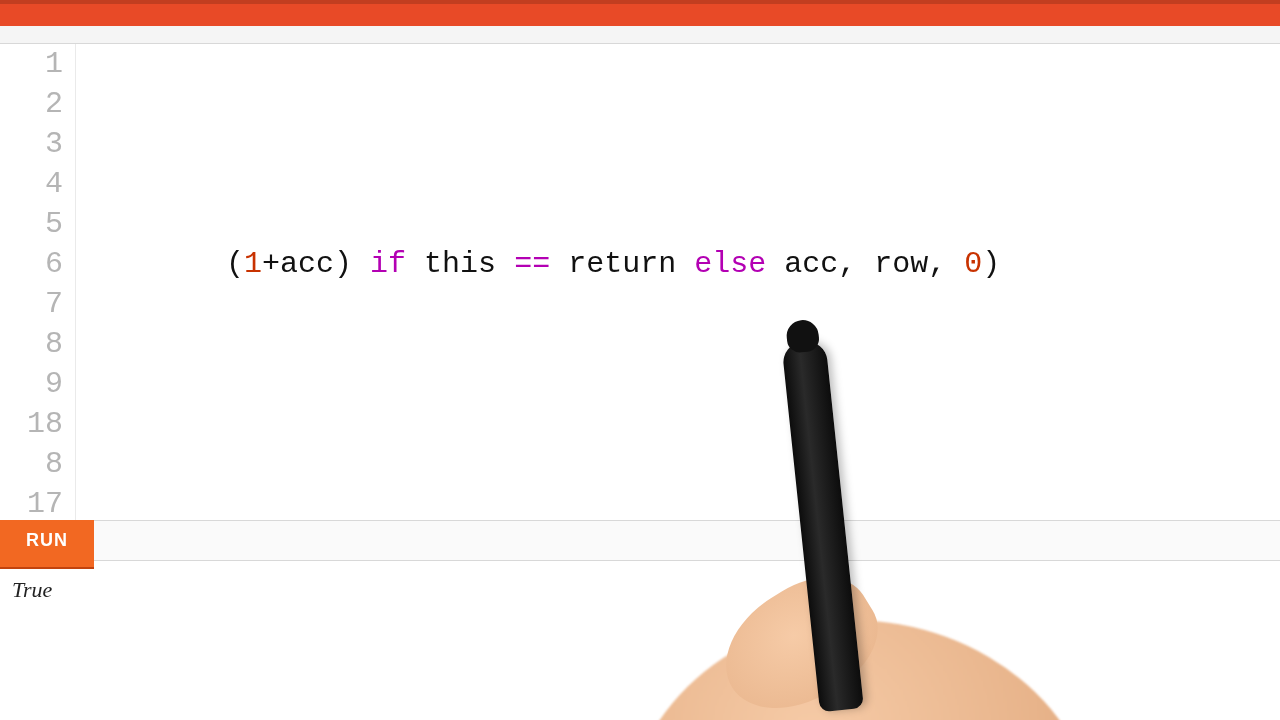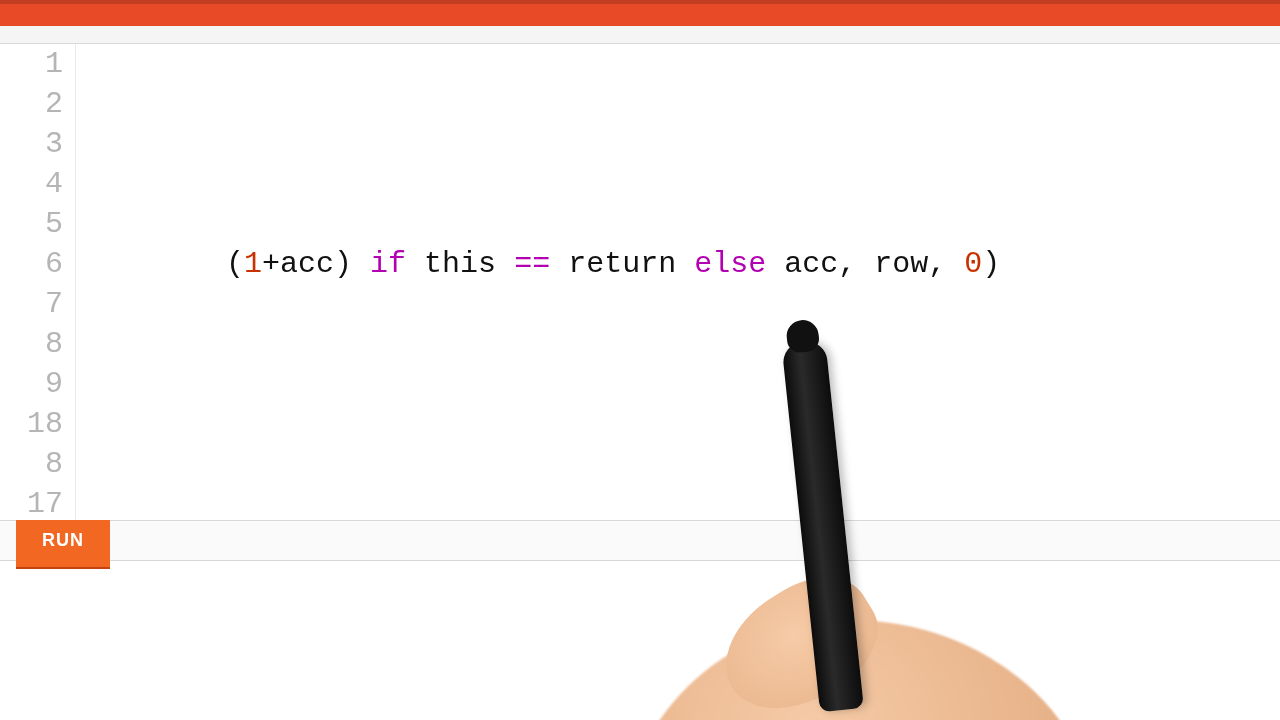--- a/index.html
+++ b/index.html
@@ -13,21 +13,21 @@
   .code { flex: 1; font-size: 30px; line-height: 40px; color: #111; padding-left: 6px; white-space: pre; position: relative; }
   .line { height: 40px; position: relative; }
   .k  { color: #0000c8; font-weight: 500; }   
   .kr { color: #b300b3; }                      
   .fn { color: #111; }
   .bi { color: #6a00c8; }                      
   .op { color: #b300b3; }                      
   .n  { color: #c83200; }                      
   .c  { color: #007a00; }
   .runbar { height: 40px; display: flex; align-items: center; border-top: 1px solid #d8d8d8; background: #fafafa; }
-  .run-btn { margin-left: 16px; height: 56px; padding: 0 26px; background: #f26822; color: #fff; font-family: Arial, sans-serif; font-size: 18px; font-weight: bold; letter-spacing: 1px; border: none; cursor: pointer; box-shadow: 0 1px 0 #c23e20 inset, 0 -2px 0 #c2430e inset; }
+  .run-btn { margin-left: 0; height: 56px; padding: 0 26px; background: #f26822; color: #fff; font-family: Arial, sans-serif; font-size: 18px; font-weight: bold; letter-spacing: 1px; border: none; cursor: pointer; box-shadow: 0 1px 0 #c23e20 inset, 0 -2px 0 #c2430e inset; }
   .output { height: 160px; padding: 14px 12px; font-family: Georgia, "Times New Roman", serif; font-style: italic; font-size: 22px; line-height: 30px; color: #222; border-top: 1px solid #d8d8d8; background: #fff; }
   
   .hand { position:absolute; right:140px; bottom:-260px; width:640px; height:640px; pointer-events:none; }
   .hand .pen { position:absolute; left:320px; top:0; width:44px; height:370px; background: linear-gradient(90deg,#0c0c0c,#2a2a2a 40%,#0c0c0c); border-radius: 20px 20px 10px 10px; transform: rotate(-6deg); transform-origin: bottom center; box-shadow: 4px 0 8px rgba(0,0,0,0.25);}
   .hand .pen:before { content:""; position:absolute; top:-22px; left:6px; width:32px; height:32px; background:#111; border-radius:50% 50% 40% 40%; }
   .hand .palm { position:absolute; left:120px; top:280px; width:480px; height:380px; background: radial-gradient(ellipse at 40% 30%, #f6cba7, #e8b48b 55%, #d79a6e); border-radius: 48% 52% 44% 56% / 60% 58% 42% 40%; filter: blur(1px); }
   .hand .thumb { position:absolute; left:220px; top:250px; width:160px; height:110px; background: radial-gradient(ellipse at 50% 40%, #f6cba7, #e8b48b); border-radius: 60% 50% 50% 60%; transform: rotate(-32deg); }
 </style>
 </head>
 <body>
@@ -76,19 +76,20 @@
       
     </div>
   </div>
 </div>
 
 <div class="runbar">
   <button class="run-btn">RUN</button>
 </div>
 
 <div class="output">
+  <div>True</div>
 </div>
 
 <div class="hand">
   <div class="palm"></div>
   <div class="thumb"></div>
   <div class="pen"></div>
 </div>
 
 </body></html>

